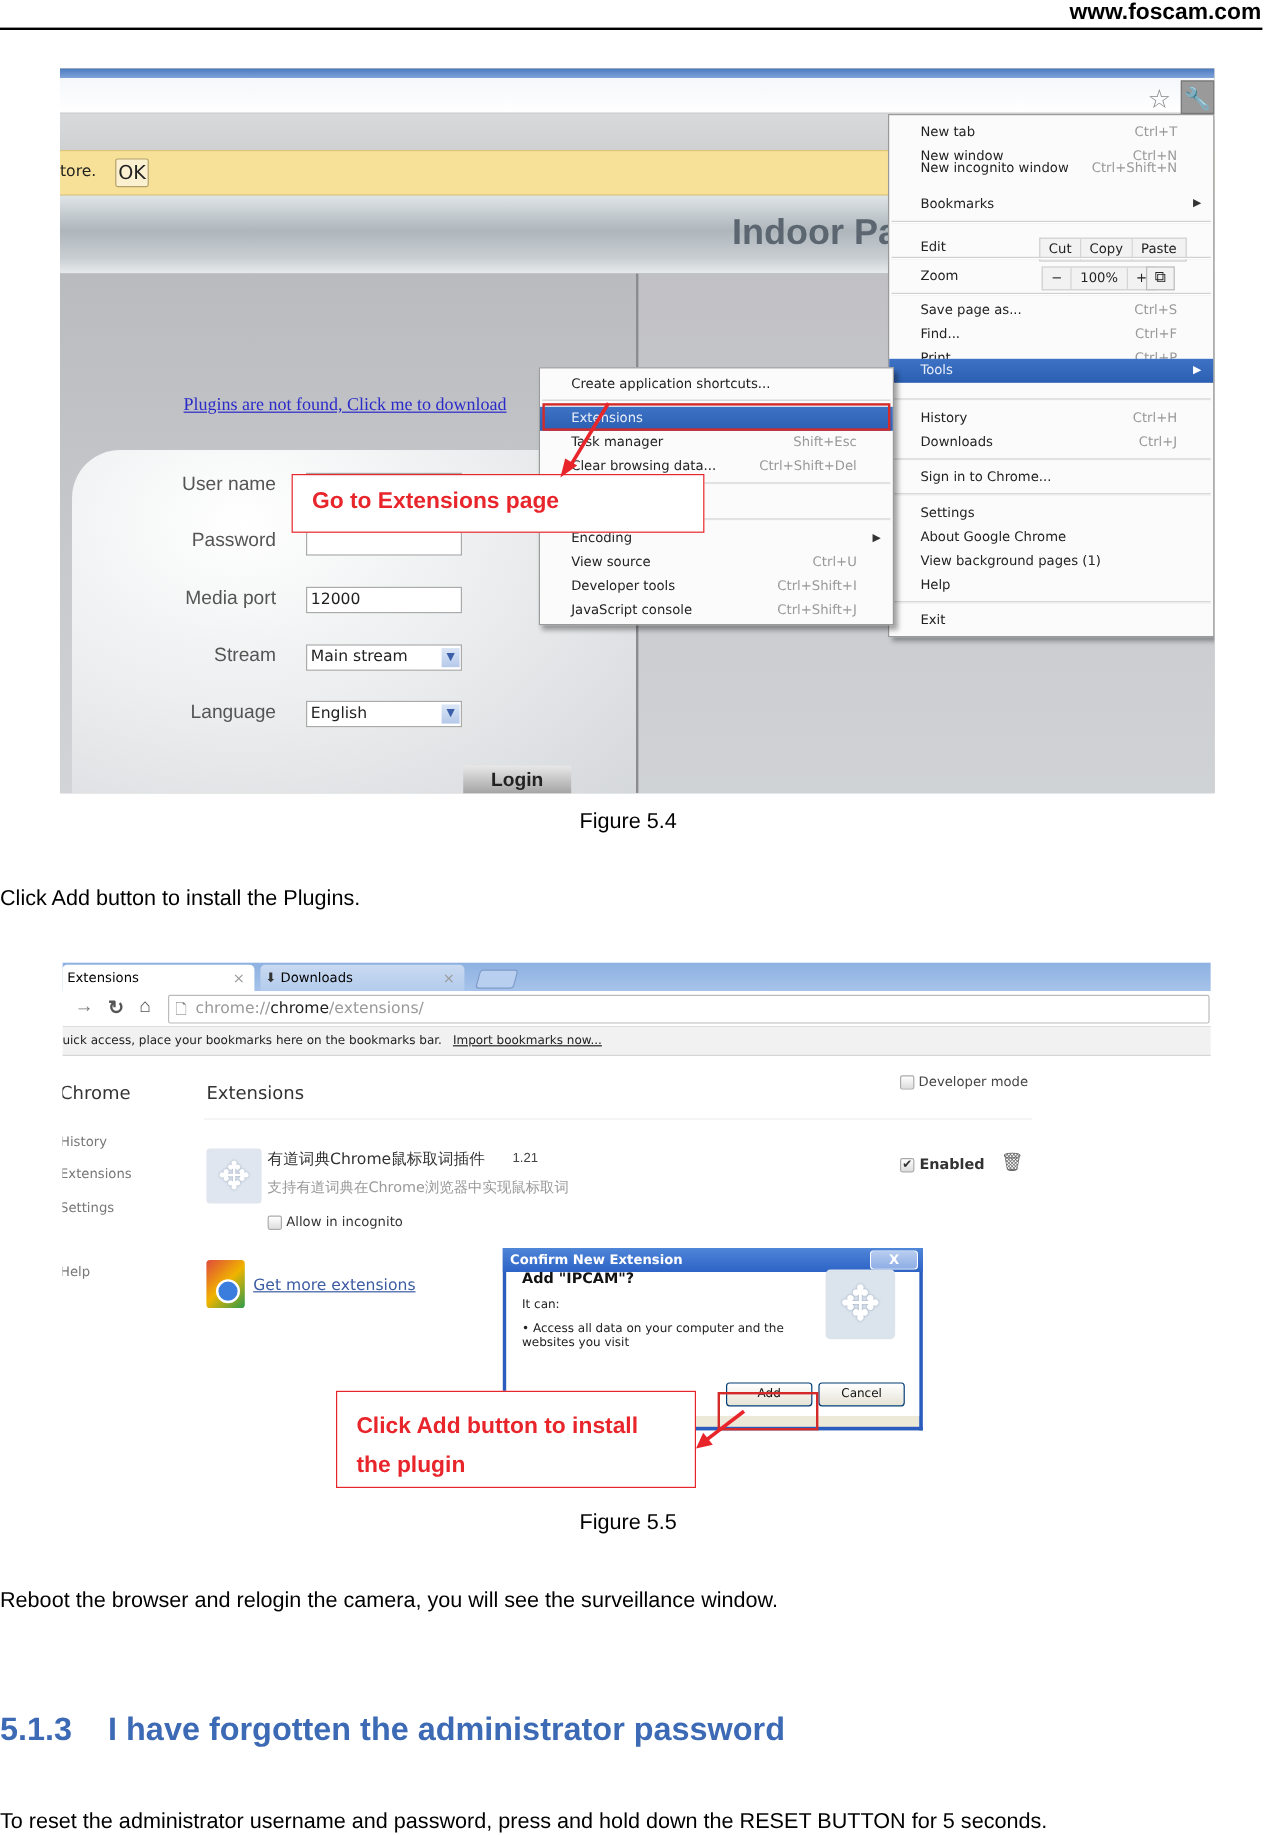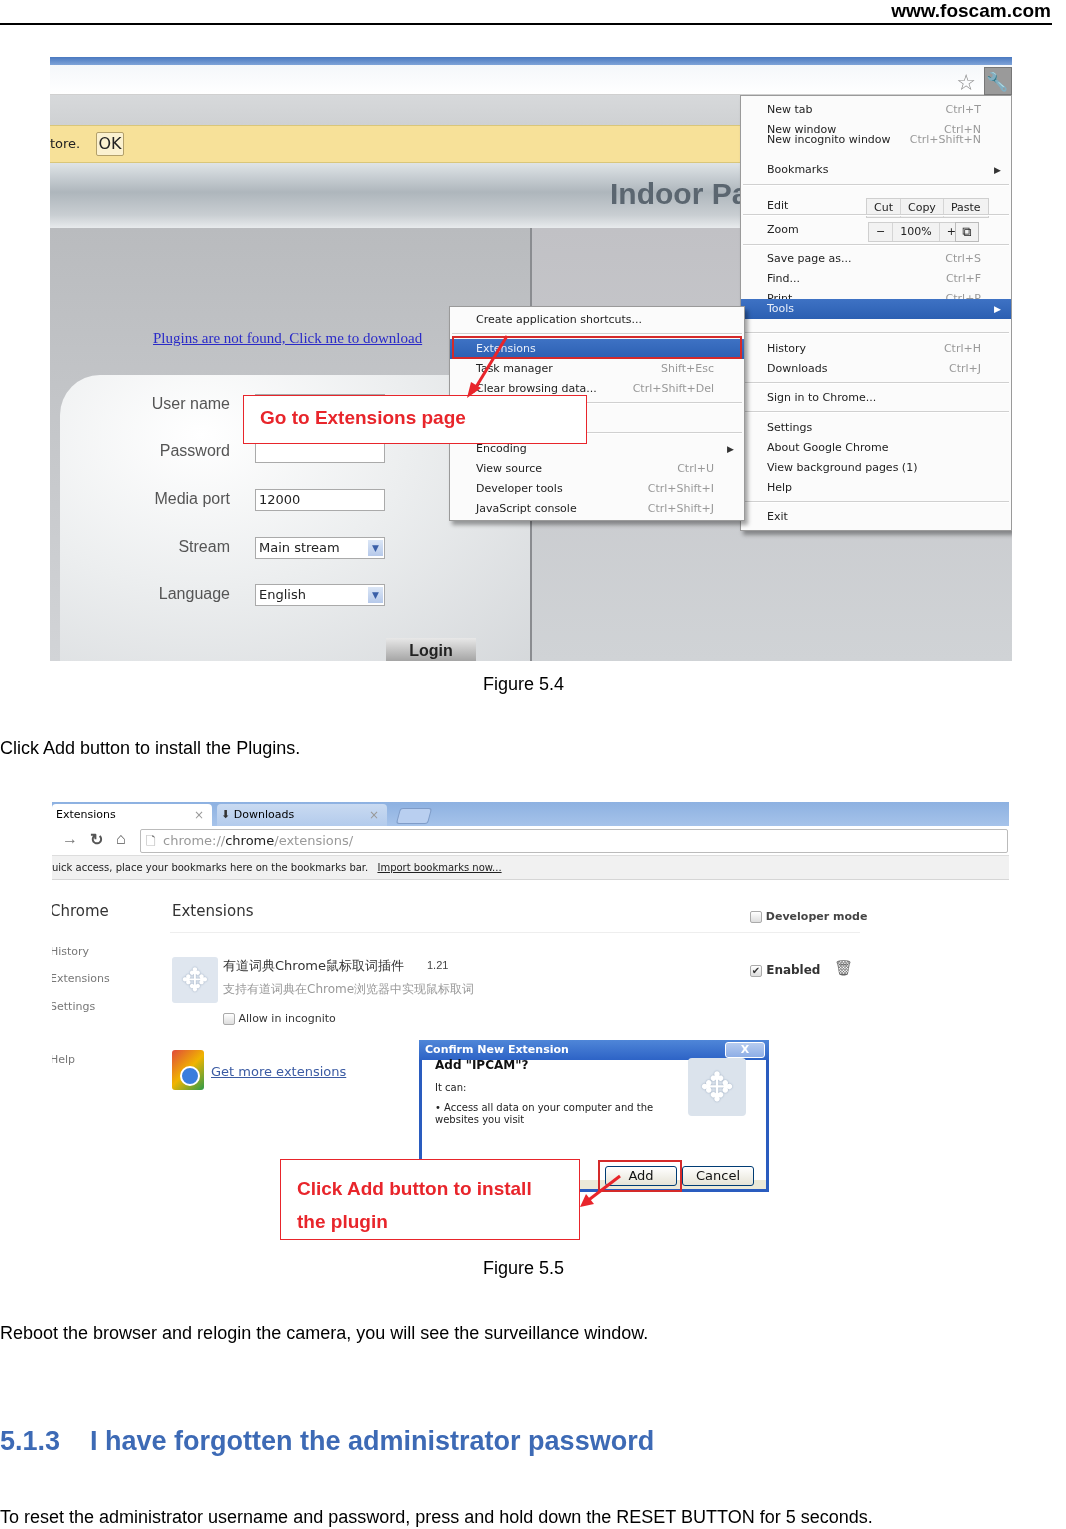--- a/index.html
+++ b/index.html
@@ -64,42 +64,42 @@
   .fig55 .omnibox { position:absolute; left:88px; top:3px; width:868px; height:24px; border:1px solid #bbb; border-radius:2px; font-family:"DejaVu Sans",sans-serif; font-size:13px; line-height:22px; padding-left:22px; color:#999; }
   .fig55 .omnibox .host { color:#222; }
   .fig55 .omnibox .pageicon { position:absolute; left:5px; top:0; color:#777; font-size:12px; }
   .fig55 .bookmarks { position:absolute; left:0; top:54px; width:100%; height:24px; background:#f1f1f1; border-bottom:1px solid #d6d6d6; font-family:"DejaVu Sans",sans-serif; font-size:10px; line-height:24px; color:#222; white-space:nowrap; }
   .fig55 .bookmarks a { color:#222; text-decoration:underline; margin-left:6px; }
   .fig55 .sidebar-title { position:absolute; left:-2px; top:100px; font-family:"DejaVu Sans",sans-serif; font-size:15px; color:#333; }
   .fig55 .side-item { position:absolute; left:-2px; font-family:"DejaVu Sans",sans-serif; font-size:11px; color:#777; }
   .fig55 .ext-heading { position:absolute; left:120px; top:100px; font-family:"DejaVu Sans",sans-serif; font-size:15px; color:#333; }
   .fig55 .ext-rule { position:absolute; left:118px; top:130px; width:690px; height:1px; background:#eee; }
   .fig55 .cb { display:inline-block; width:12px; height:12px; border:1px solid #aaa; background:linear-gradient(#fff,#ddd); border-radius:2px; vertical-align:middle; font-size:10px; line-height:10px; text-align:center; color:#333; }
-  .fig55 .devmode { position:absolute; left:698px; top:108px; font-family:"DejaVu Sans",sans-serif; font-size:11px; color:#444;font-weight:bold; }
+  .fig55 .devmode { position:absolute; left:698px; top:93px; font-family:"DejaVu Sans",sans-serif; font-size:11px; color:#444; }
   .fig55 .ext-icon { position:absolute; left:120px; top:155px; width:46px; height:46px; background:#dfe6ef; border-radius:3px; color:#fff; font-size:32px; text-align:center; line-height:46px; text-shadow:0 0 2px #8ea0b8; }
   .fig55 .ext-name { position:absolute; left:171px; top:155px; font-family:"DejaVu Sans",sans-serif; font-size:13px; color:#333; white-space:nowrap; }
   .fig55 .ext-version { position:absolute; left:375px; top:157px; font-family:Liberation Sans, sans-serif; font-size:11px; color:#444; }
   .fig55 .ext-desc { position:absolute; left:171px; top:179px; font-family:"DejaVu Sans",sans-serif; font-size:12px; color:#999; white-space:nowrap; }
   .fig55 .incognito { position:absolute; left:171px; top:210px; font-family:"DejaVu Sans",sans-serif; font-size:11px; color:#333; }
   .fig55 .enabled { position:absolute; left:698px; top:161px; font-family:"DejaVu Sans",sans-serif; font-size:12px; font-weight:bold; color:#333; }
   .fig55 .trash { position:absolute; left:782px; top:157px; font-size:15px; color:#666; }
   .fig55 .store-icon { position:absolute; left:120px; top:248px; width:32px; height:40px; border-radius:3px; background: linear-gradient(135deg,#e04a3b 0%,#f0b400 50%,#2c9b4a 100%); }
   .fig55 .store-icon::after { content:""; position:absolute; left:8px; top:16px; width:16px; height:16px; border-radius:50%; background:#3b7ddd; border:2px solid #fff; }
   .fig55 .more-ext { position:absolute; left:159px; top:262px; font-family:"DejaVu Sans",sans-serif; font-size:13px; color:#3b5ba3; text-decoration:underline; }
 
   
   .dialog { position:absolute; left:367px; top:238px; width:350px; height:152px; background:#ece9d8; border:3px solid #2a5cbf; border-top:none; }
   .dialog .titlebar { position:absolute; left:-3px; top:0; width:350px; height:20px; background: linear-gradient(#4f86d8,#2d63c6); color:#fff; font-family:"DejaVu Sans",sans-serif; font-size:11px; font-weight:bold; line-height:20px; padding-left:6px; }
   .dialog .close { position:absolute; right:4px; top:2px; width:40px; height:16px; background: linear-gradient(#b7ccef,#8eaee6); border:1px solid #fff; border-radius:3px; color:#fff; font-size:11px; text-align:center; line-height:14px; font-weight:bold; }
   .dialog .body { position:absolute; left:0; top:20px; width:100%; height:120px; background:#fff; }
   .dialog .q { position:absolute; left:13px; top:18px; font-family:"DejaVu Sans",sans-serif; font-size:12px; font-weight:bold; color:#111; }
   .dialog .itcan { position:absolute; left:13px; top:42px; font-family:"DejaVu Sans",sans-serif; font-size:10px; color:#222; }
   .dialog .perm { position:absolute; left:13px; top:62px; width:230px; font-family:"DejaVu Sans",sans-serif; font-size:10px; color:#222; line-height:12px; }
   .dialog .puzzle { position:absolute; right:20px; top:18px; width:58px; height:58px; background:#dbe3ec; border-radius:4px; color:#fff; font-size:40px; text-align:center; line-height:58px; text-shadow:0 0 2px #8ea0b8; }
-  .dialog .btn { position:absolute; top:126px; width:72px; height:20px; border:1px solid #003c74; background: linear-gradient(#fff,#e6e3d6); border-radius:3px; font-family:"DejaVu Sans",sans-serif; font-size:13px; text-align:center; line-height:18px; color:#111; }
+  .dialog .btn { position:absolute; top:112px; width:72px; height:20px; border:1px solid #003c74; background: linear-gradient(#fff,#e6e3d6); border-radius:3px; font-family:"DejaVu Sans",sans-serif; font-size:10px; text-align:center; line-height:18px; color:#111; }
 </style>
 </head>
 <body>
 
 <div class="site-url">www.foscam.com</div>
 <div class="header-rule"></div>
 
 <div class="fig54">
   <div class="topbar"></div>
   <div class="omnibox-strip"></div>

